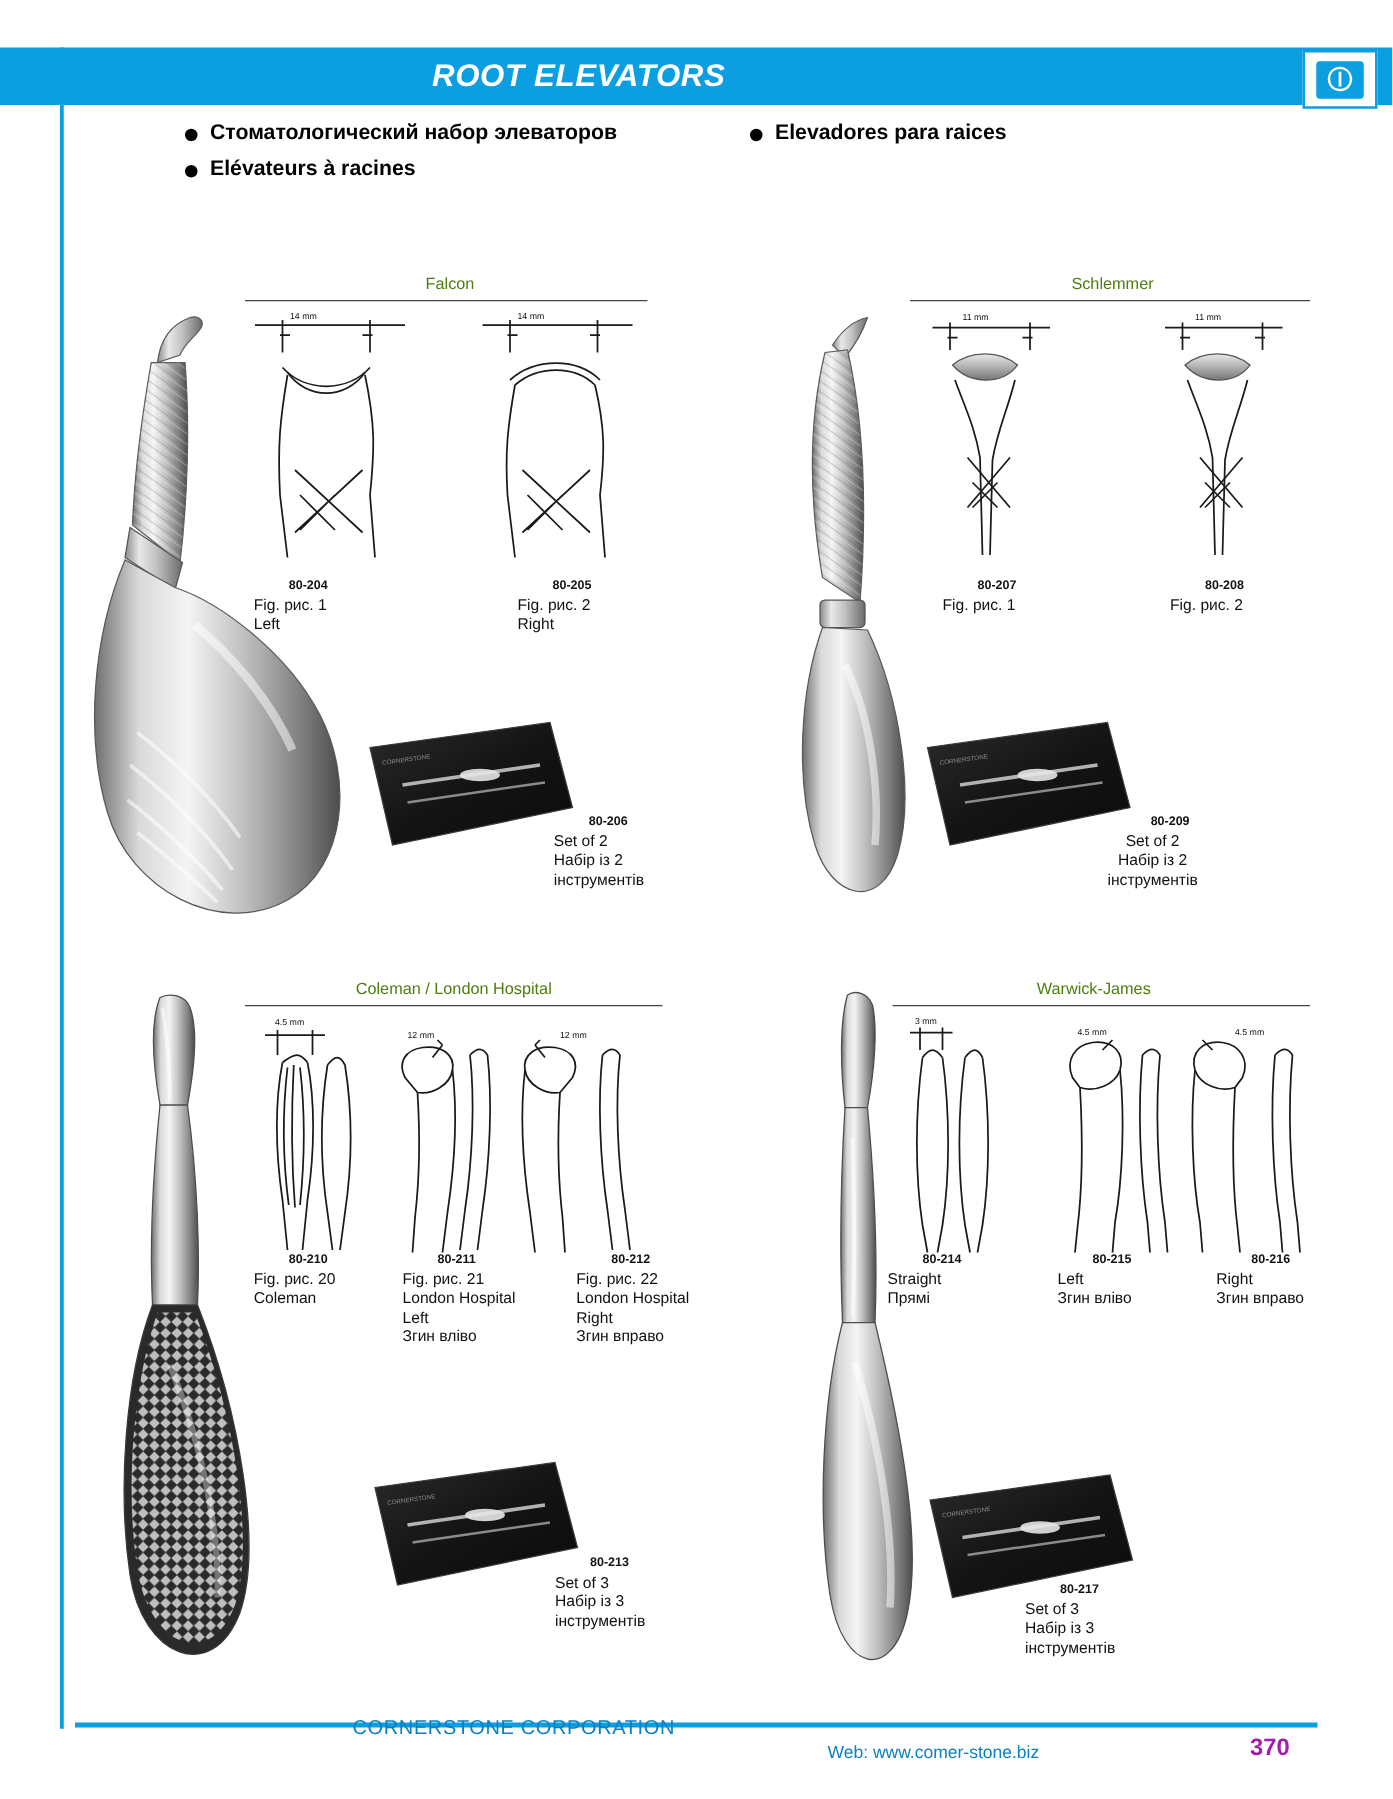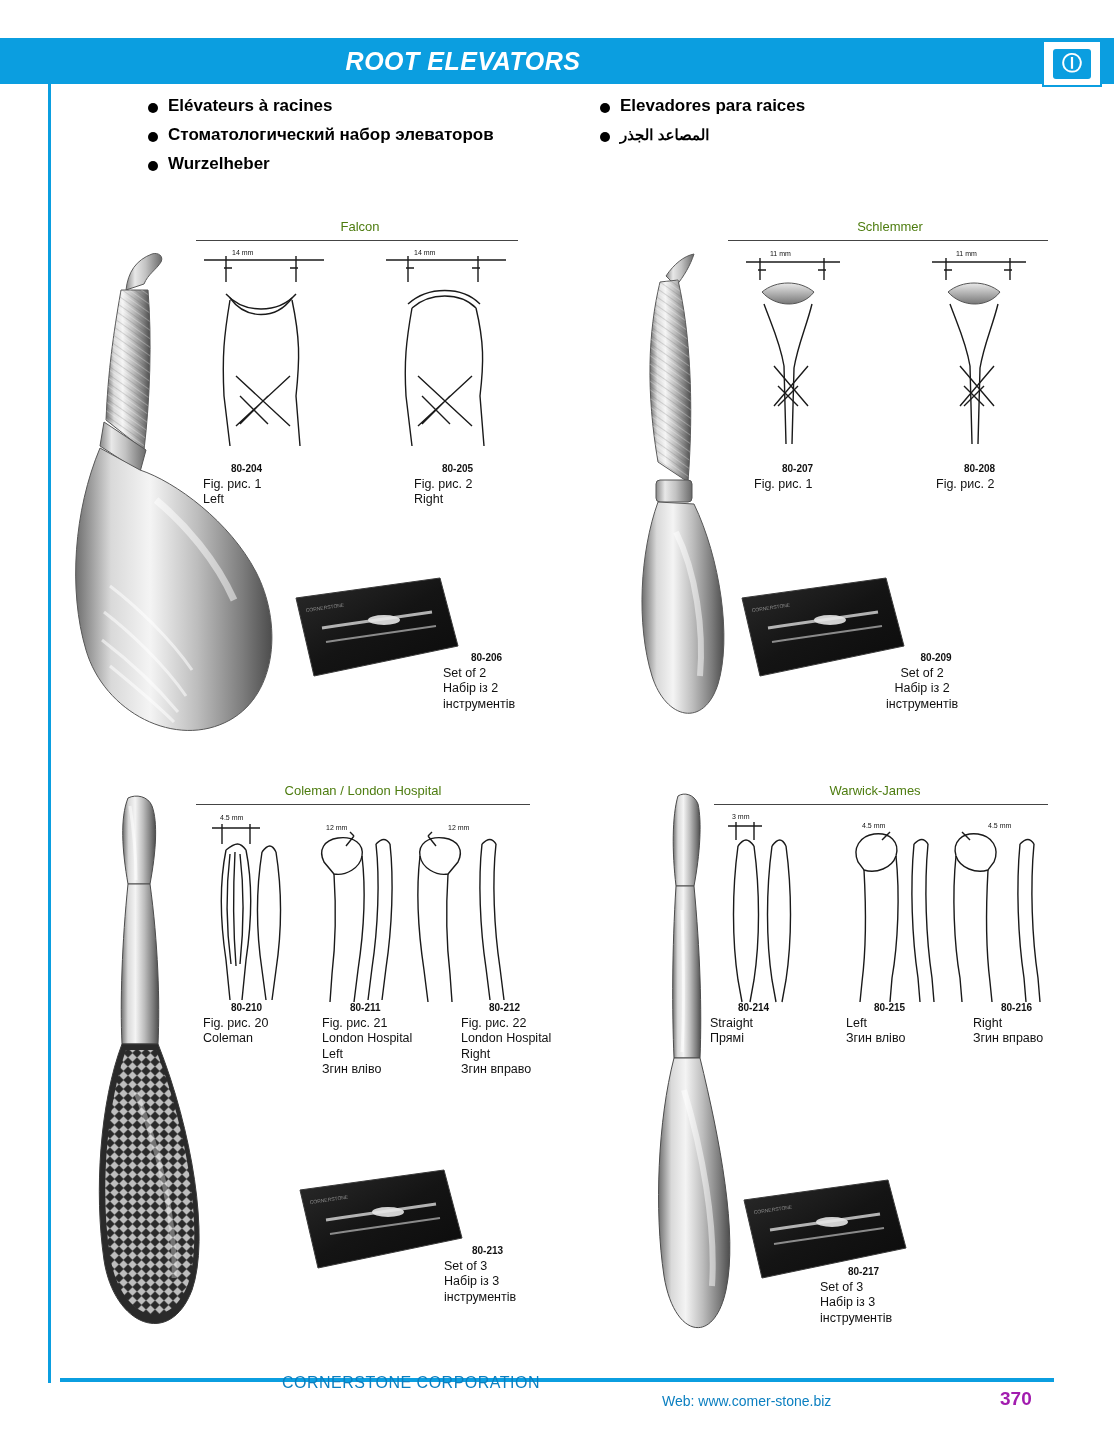--- a/index.html
+++ b/index.html
@@ -88,39 +88,31 @@
   <div class="header-bar"></div>
   <div class="header-title">ROOT ELEVATORS</div>
   <div class="logo-box">
     <div class="logo-inner">Ⓘ</div>
   </div>
 
   <div class="bullets">
     <div class="col-left">
       <div class="bullet-row">
         <span class="bullet-dot"></span>
-        <span class="bullet-text">Elévateurs à racines</span>
-      </div>
-      <div class="bullet-row">
-        <span class="bullet-dot"></span>
         <span class="bullet-text">Стоматологический набор элеваторов</span>
       </div>
       <div class="bullet-row">
         <span class="bullet-dot"></span>
-        <span class="bullet-text">Wurzelheber</span>
+        <span class="bullet-text">Elévateurs à racines</span>
       </div>
     </div>
     <div class="col-right">
       <div class="bullet-row">
         <span class="bullet-dot"></span>
         <span class="bullet-text">Elevadores para raices</span>
-      </div>
-      <div class="bullet-row">
-        <span class="bullet-dot"></span>
-        <span class="bullet-text rtl">المصاعد الجذر</span>
       </div>
     </div>
   </div>
 
   <div class="group-label" style="left:260px;top:219px;width:200px;">Falcon</div>
   <div class="group-rule" style="left:196px;top:240px;width:322px;"></div>
 
   <div class="group-label" style="left:800px;top:219px;width:180px;">Schlemmer</div>
   <div class="group-rule" style="left:728px;top:240px;width:320px;"></div>
 

